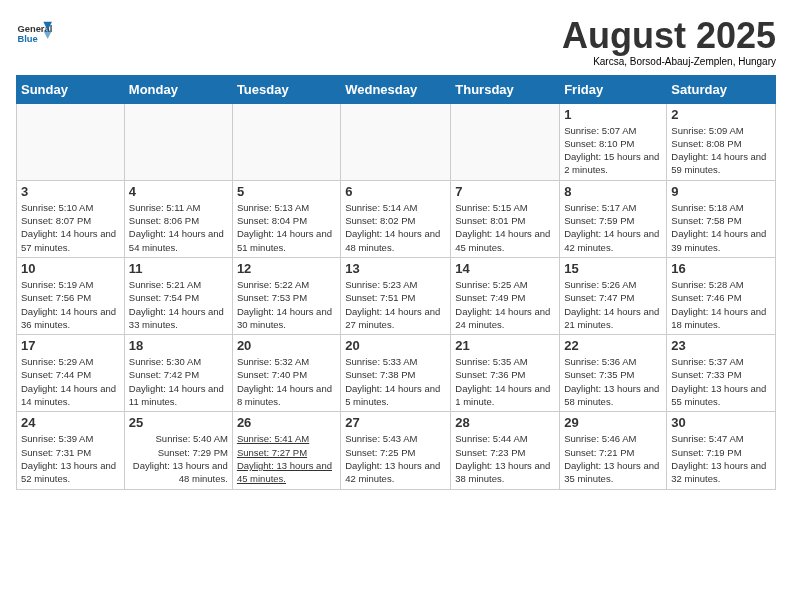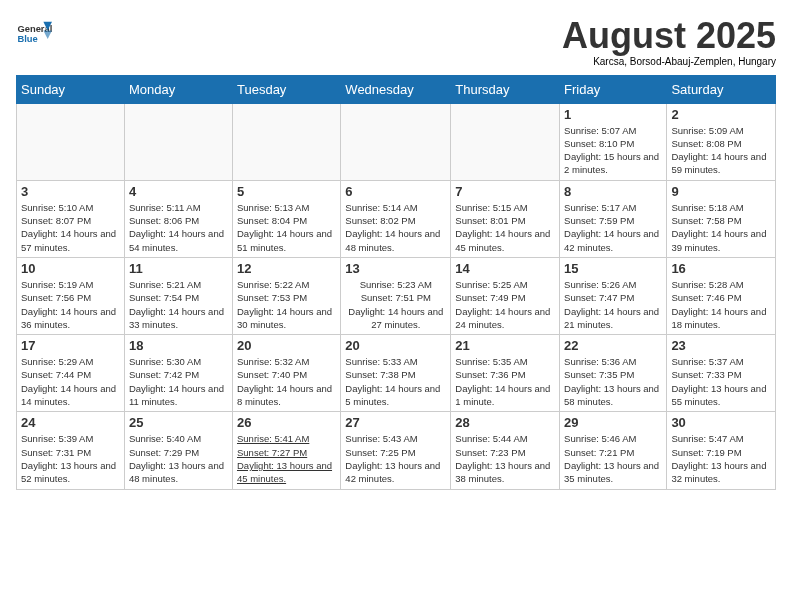--- a/index.html
+++ b/index.html
@@ -40,21 +40,21 @@
     }
     .calendar {
       width: 100%;
       border-collapse: collapse;
       border: 1px solid #ccc;
     }
     .calendar th {
       background: #1a6faf;
       color: #fff;
       font-size: 13px;
-      font-weight: normal;
+      font-weight: bold;
       padding: 6px 4px;
       text-align: left;
       border: 1px solid #1a6faf;
     }
     .calendar td {
       border: 1px solid #ccc;
       vertical-align: top;
       padding: 3px 4px;
       width: 113px;
       min-height: 80px;
@@ -184,21 +184,21 @@
 Daylight: 14 hours and 33 minutes.</div>
         </td>
         <td>
           <span class="day-num">12</span>
           <div class="day-info" style="white-space: pre-line;">Sunrise: 5:22 AM
 Sunset: 7:53 PM
 Daylight: 14 hours and 30 minutes.</div>
         </td>
         <td>
           <span class="day-num">13</span>
-          <div class="day-info" style="white-space: pre-line; text-align: center;">Sunrise: 5:23 AM
+          <div class="day-info" style="white-space: pre-line;">Sunrise: 5:23 AM
 Sunset: 7:51 PM
 Daylight: 14 hours and 27 minutes.</div>
         </td>
         <td>
           <span class="day-num">14</span>
           <div class="day-info" style="white-space: pre-line;">Sunrise: 5:25 AM
 Sunset: 7:49 PM
 Daylight: 14 hours and 24 minutes.</div>
         </td>
         <td>
@@ -260,21 +260,21 @@
       </tr>
       <tr>
         <td>
           <span class="day-num">24</span>
           <div class="day-info" style="white-space: pre-line;">Sunrise: 5:39 AM
 Sunset: 7:31 PM
 Daylight: 13 hours and 52 minutes.</div>
         </td>
         <td>
           <span class="day-num">25</span>
-          <div class="day-info" style="white-space: pre-line;">Sunrise: 5:40 AM
+          <div class="day-info" style="white-space: pre-line; text-align: right;">Sunrise: 5:40 AM
 Sunset: 7:29 PM
 Daylight: 13 hours and 48 minutes.</div>
         </td>
         <td>
           <span class="day-num">26</span>
           <div class="day-info" style="white-space: pre-line; text-decoration: underline;">Sunrise: 5:41 AM
 Sunset: 7:27 PM
 Daylight: 13 hours and 45 minutes.</div>
         </td>
         <td>

